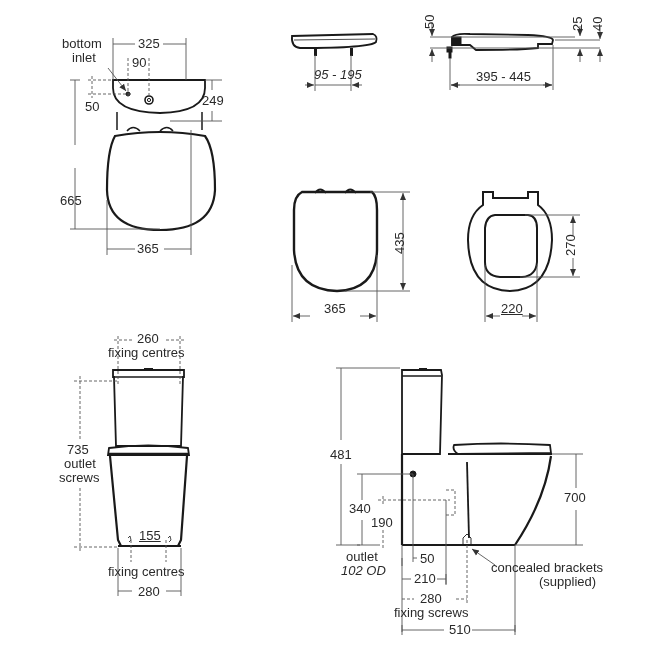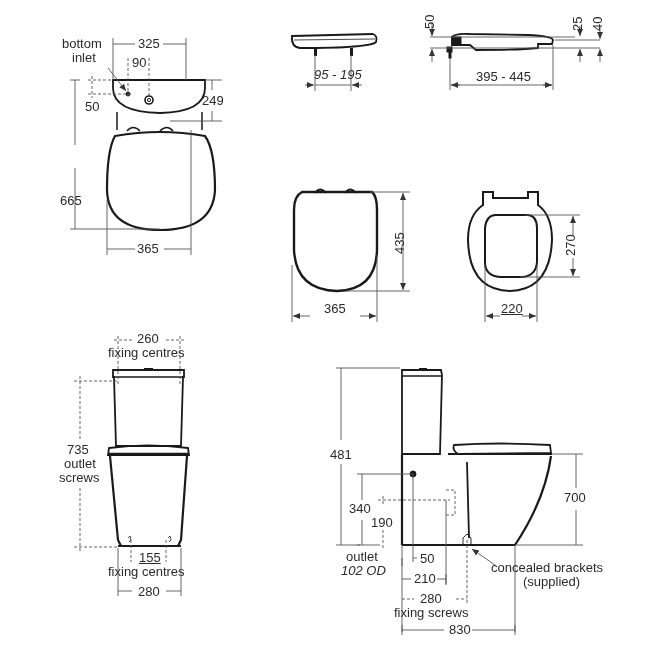--- a/index.html
+++ b/index.html
@@ -252,29 +252,29 @@
 <div class="lbl vr nobg" style="left:393px;top:255px;">435</div>
 <div class="lbl nobg" style="left:323px;top:302px;">365</div>
 <div class="lbl vr nobg" style="left:564px;top:257px;">270</div>
 <div class="lbl nobg" style="left:500px;top:302px;text-decoration:underline;">220</div>
 
 <div class="lbl nobg" style="left:136px;top:332px;">260</div>
 <div class="lbl nobg" style="left:107px;top:346px;">fixing centres</div>
 <div class="lbl nobg" style="left:66px;top:443px;text-align:center;">735</div>
 <div class="lbl nobg" style="left:63px;top:457px;">outlet</div>
 <div class="lbl nobg" style="left:58px;top:471px;">screws</div>
-<div class="lbl nobg" style="left:138px;top:551px;text-decoration:underline;">155</div>
+<div class="lbl nobg" style="left:138px;top:529px;text-decoration:underline;">155</div>
 <div class="lbl nobg" style="left:107px;top:565px;">fixing centres</div>
 <div class="lbl nobg" style="left:137px;top:585px;">280</div>
 
 <div class="lbl nobg" style="left:329px;top:448px;">481</div>
 <div class="lbl nobg" style="left:348px;top:502px;">340</div>
 <div class="lbl nobg" style="left:370px;top:516px;">190</div>
 <div class="lbl nobg" style="left:563px;top:491px;">700</div>
 <div class="lbl nobg" style="left:345px;top:550px;">outlet</div>
 <div class="lbl nobg" style="left:340px;top:564px;font-style:italic;">102 OD</div>
 <div class="lbl nobg" style="left:419px;top:552px;">50</div>
 <div class="lbl nobg" style="left:413px;top:572px;">210</div>
 <div class="lbl nobg" style="left:419px;top:592px;">280</div>
 <div class="lbl nobg" style="left:393px;top:606px;">fixing screws</div>
-<div class="lbl nobg" style="left:448px;top:623px;">830</div>
+<div class="lbl nobg" style="left:448px;top:623px;">510</div>
 <div class="lbl nobg" style="left:490px;top:561px;">concealed brackets</div>
-<div class="lbl nobg" style="left:522px;top:575px;">(supplied)</div>
+<div class="lbl nobg" style="left:538px;top:575px;">(supplied)</div>
 
 </body></html>

